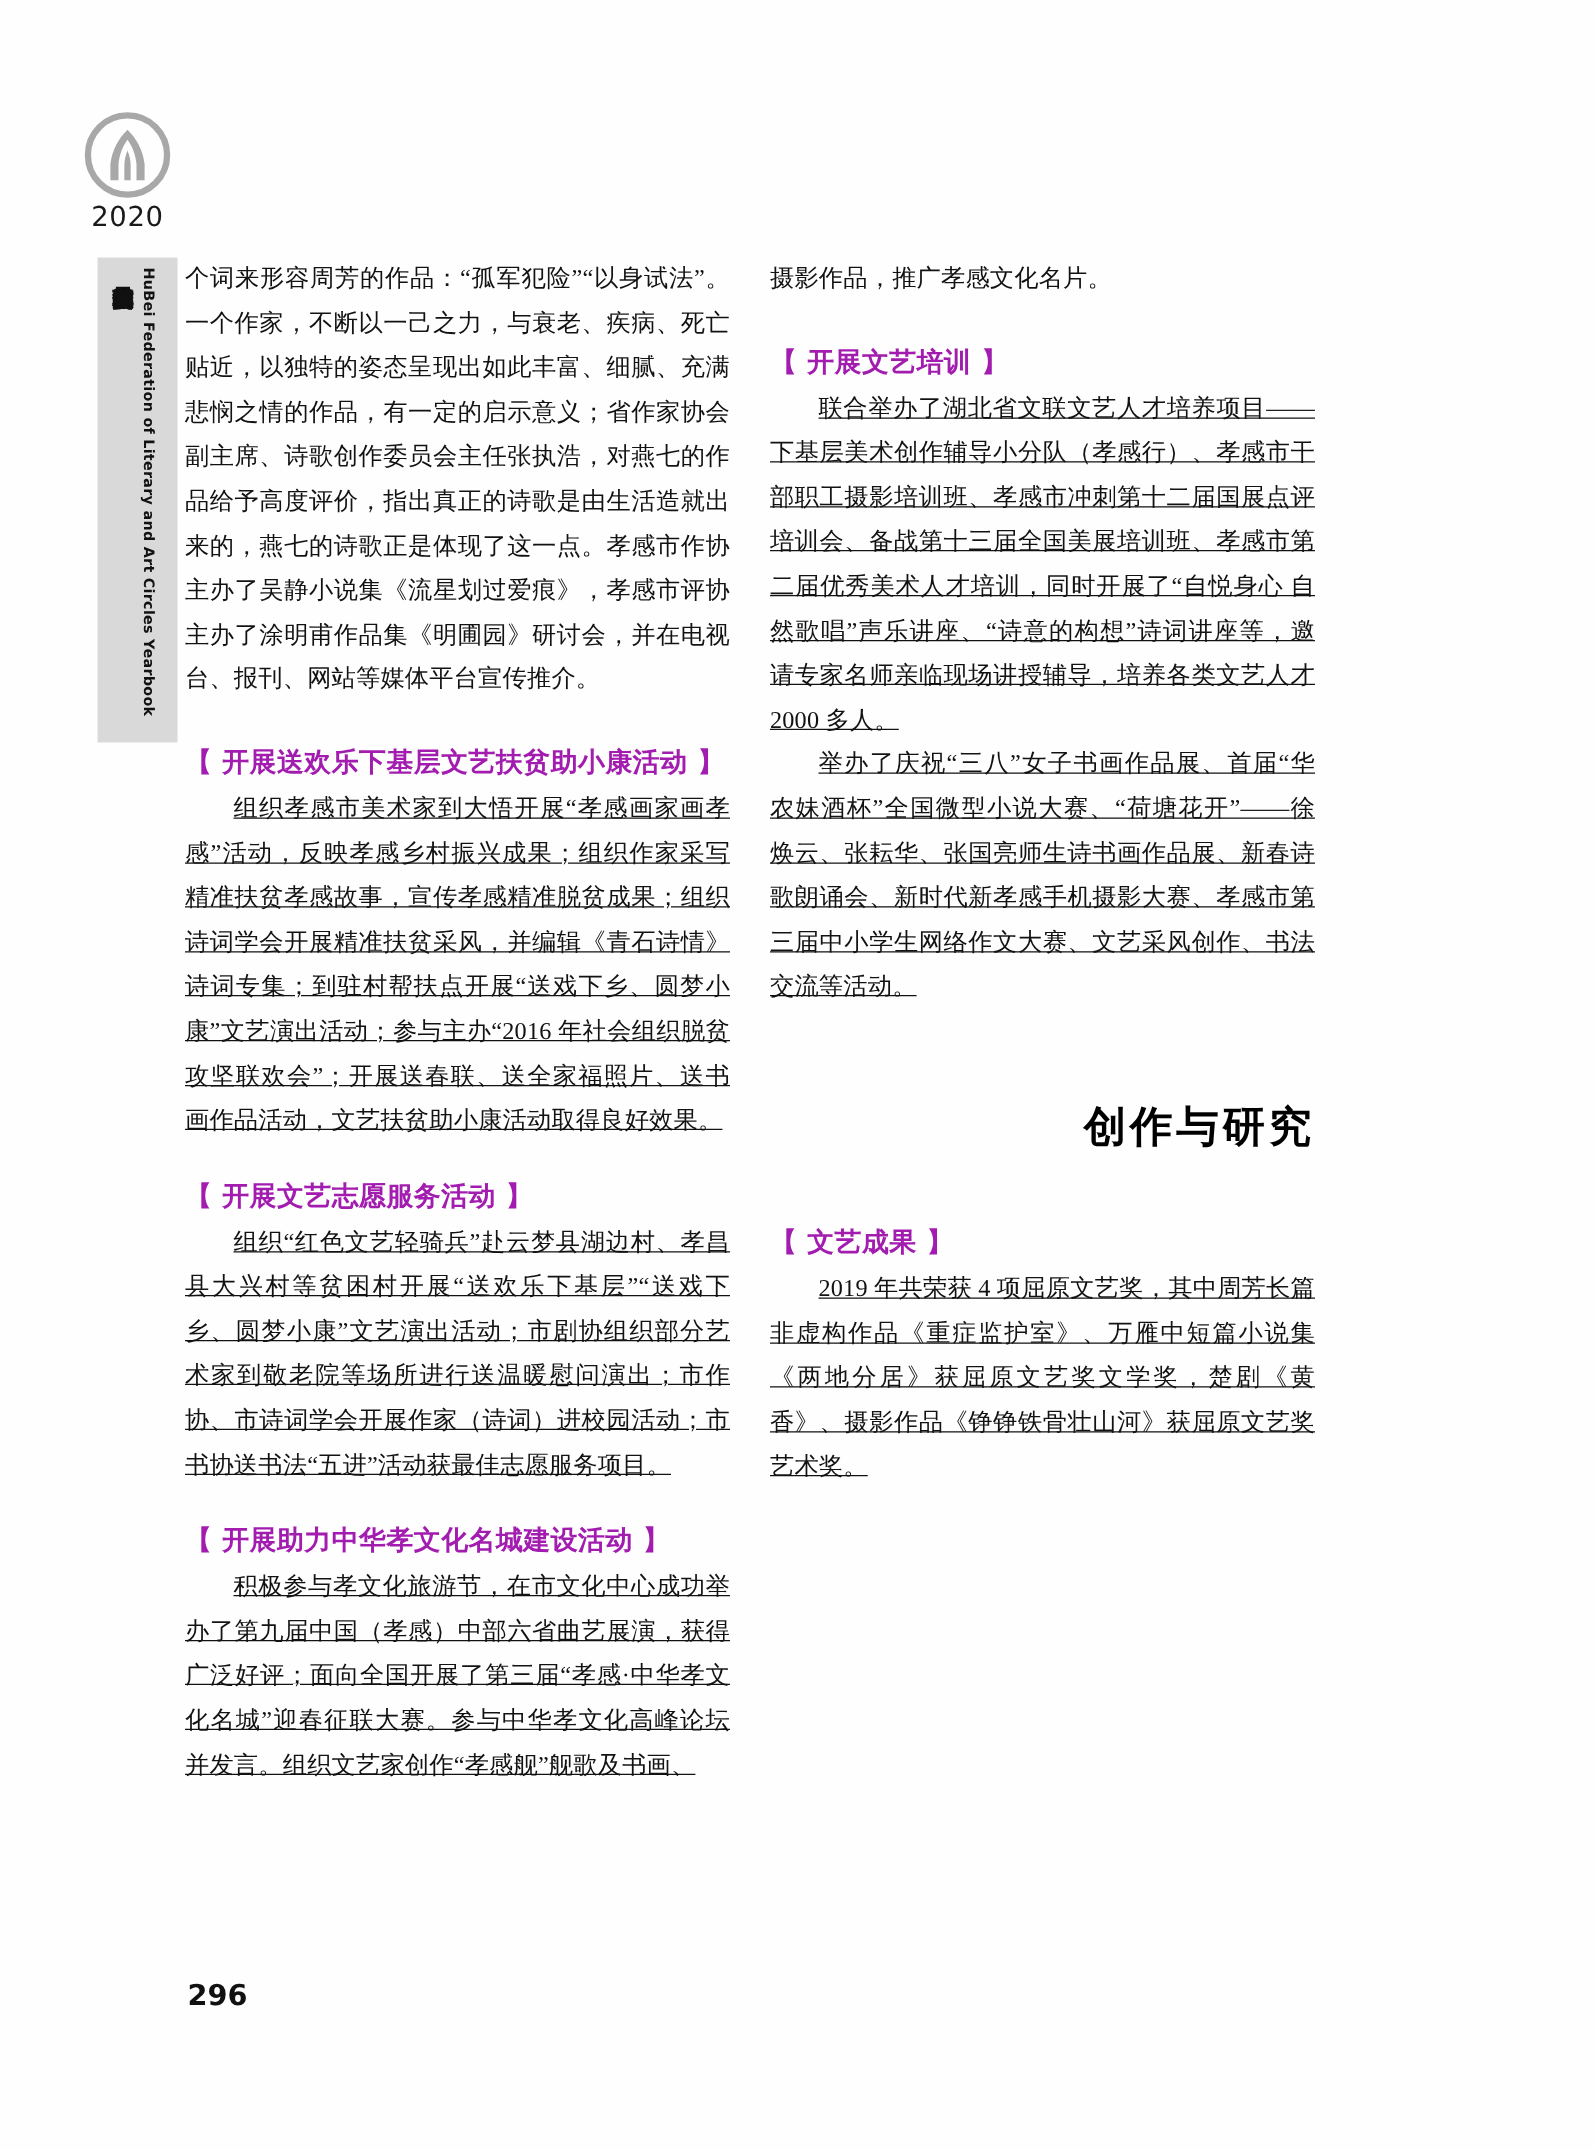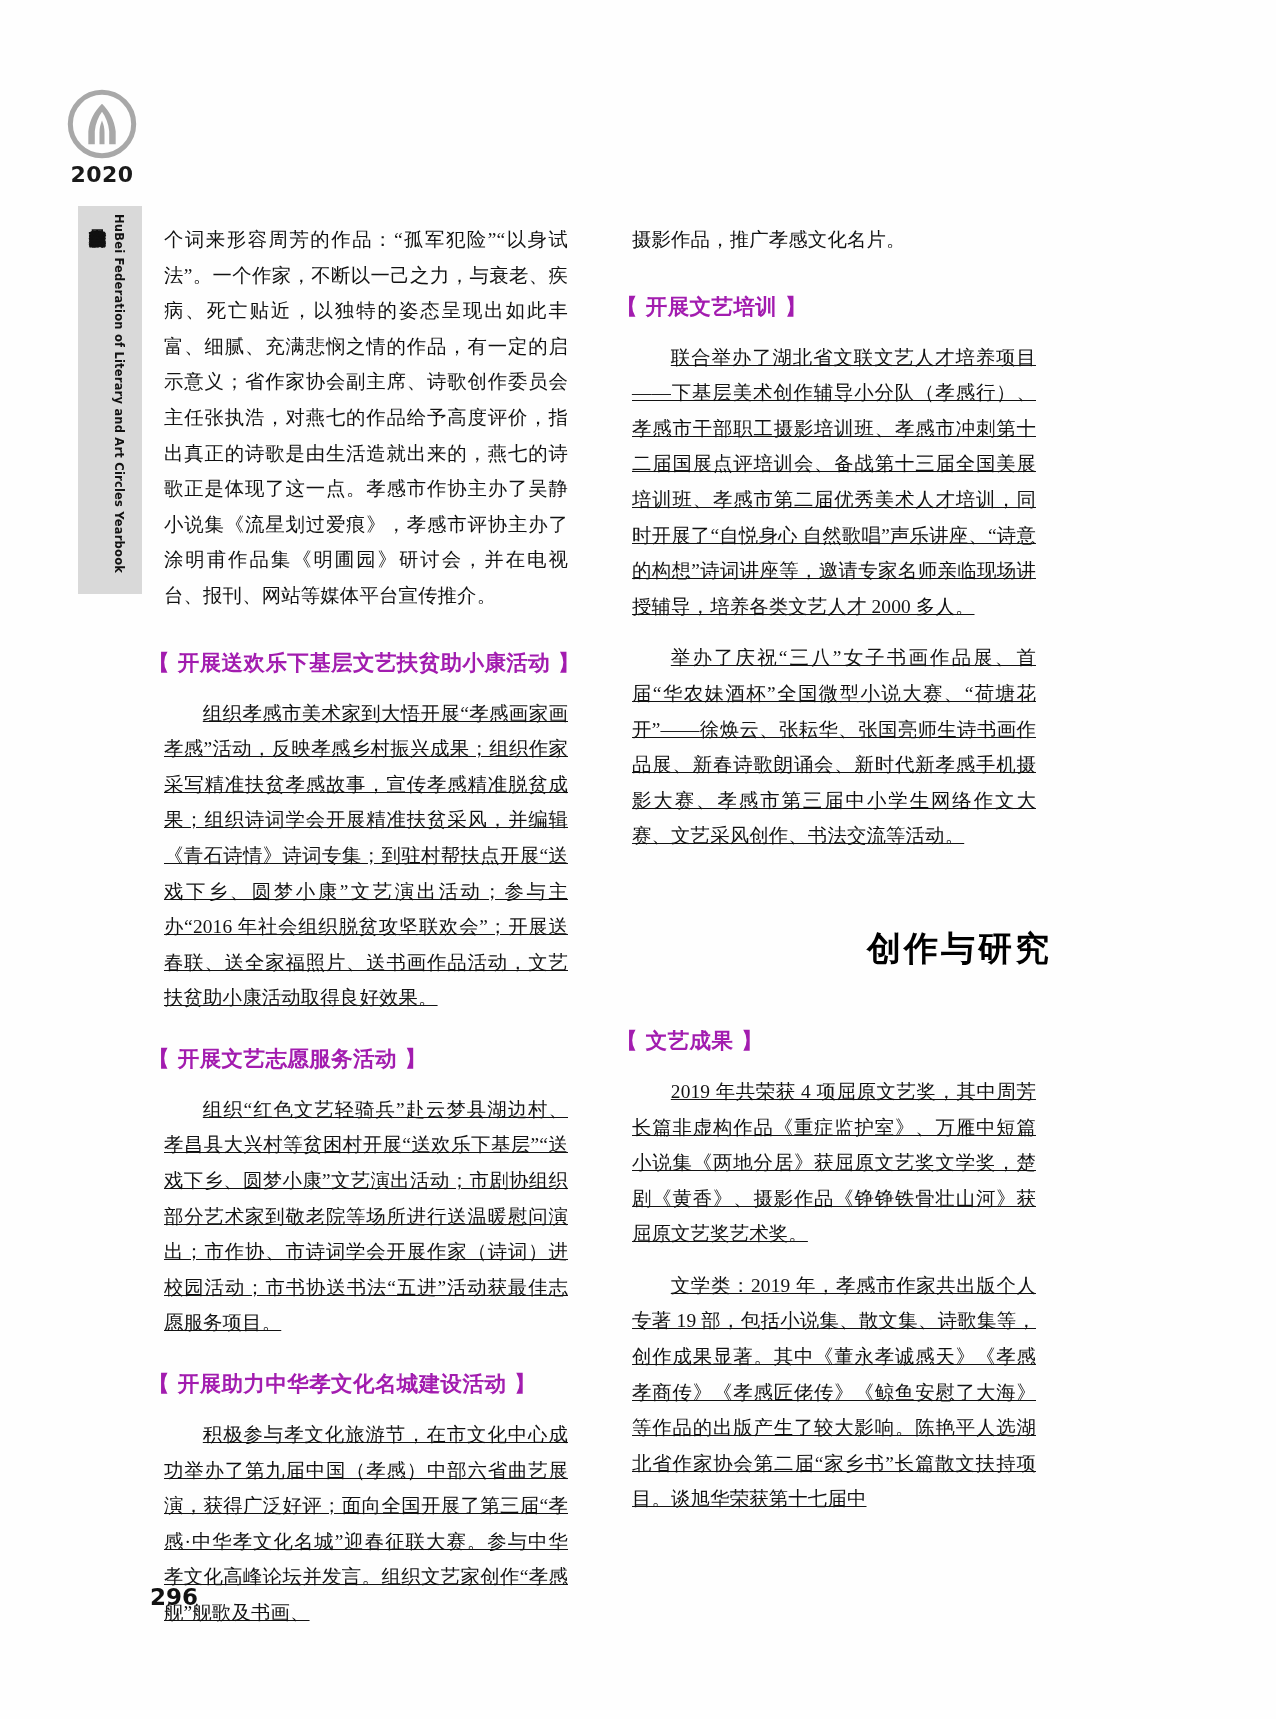--- a/index.html
+++ b/index.html
@@ -39,21 +39,21 @@
     text-align: center;
   }
   .logo-mark {
     width: 72px;
     height: 72px;
     display: block;
     margin: 0 auto;
   }
   .logo-year {
     font-family: "DejaVu Sans", sans-serif;
-    font-weight: 700;
+    font-weight: 400;
     font-size: 22px;
     letter-spacing: 0.5px;
     color: #1a1a1a;
     margin-top: 4px;
     line-height: 1;
   }
 
   .vertical-band {
     position: absolute;
     left: 16px;
@@ -109,21 +109,21 @@
   }
   .col-left  { left: 148px; }
   .col-right { left: 616px; }
 
   .para {
     font-family: "Liberation Serif", "DejaVu Serif", serif;
     font-size: 19.4px;
     line-height: 35.6px;
     text-align: justify;
     text-justify: inter-character;
-    margin: 16px;
+    margin: 0;
     letter-spacing: 0.15px;
     color: #121212;
   }
   .para.indent { text-indent: 2em; text-decoration: underline; }
 
   .sec-head {
     font-family: "DejaVu Sans", sans-serif;
     font-weight: 700;
     font-size: 21.5px;
     line-height: 34px;
@@ -189,17 +189,16 @@
 
     <h2 class="sec-head first">【 开展文艺培训 】</h2>
     <p class="para indent">联合举办了湖北省文联文艺人才培养项目——下基层美术创作辅导小分队（孝感行）、孝感市干部职工摄影培训班、孝感市冲刺第十二届国展点评培训会、备战第十三届全国美展培训班、孝感市第二届优秀美术人才培训，同时开展了“自悦身心 自然歌唱”声乐讲座、“诗意的构想”诗词讲座等，邀请专家名师亲临现场讲授辅导，培养各类文艺人才 2000 多人。</p>
 
     <p class="para indent">举办了庆祝“三八”女子书画作品展、首届“华农妹酒杯”全国微型小说大赛、“荷塘花开”——徐焕云、张耘华、张国亮师生诗书画作品展、新春诗歌朗诵会、新时代新孝感手机摄影大赛、孝感市第三届中小学生网络作文大赛、文艺采风创作、书法交流等活动。</p>
 
     <h1 class="part-title">创作与研究</h1>
 
     <h2 class="sec-head">【 文艺成果 】</h2>
     <p class="para indent">2019 年共荣获 4 项屈原文艺奖，其中周芳长篇非虚构作品《重症监护室》、万雁中短篇小说集《两地分居》获屈原文艺奖文学奖，楚剧《黄香》、摄影作品《铮铮铁骨壮山河》获屈原文艺奖艺术奖。</p>
-    <p class="para indent">文学类：2019 年，孝感市作家共出版个人专著 19 部，包括小说集、散文集、诗歌集等，创作成果显著。其中《董永孝诚感天》《孝感孝商传》《孝感匠佬传》《鲸鱼安慰了大海》等作品的出版产生了较大影响。陈艳平人选湖北省作家协会第二届“家乡书”长篇散文扶持项目。谈旭华荣获第十七届中</p>
 
   </div>
 
 </div>
 
 </body></html>

